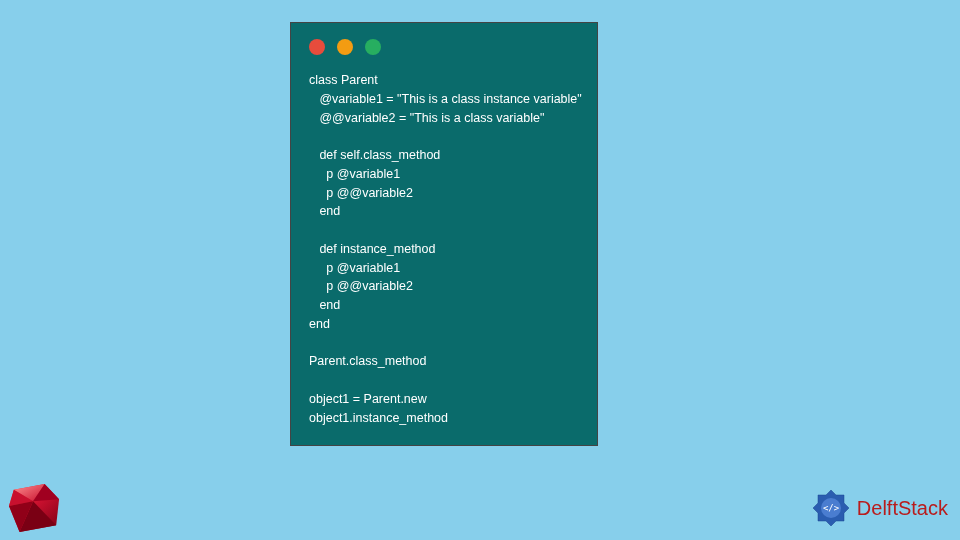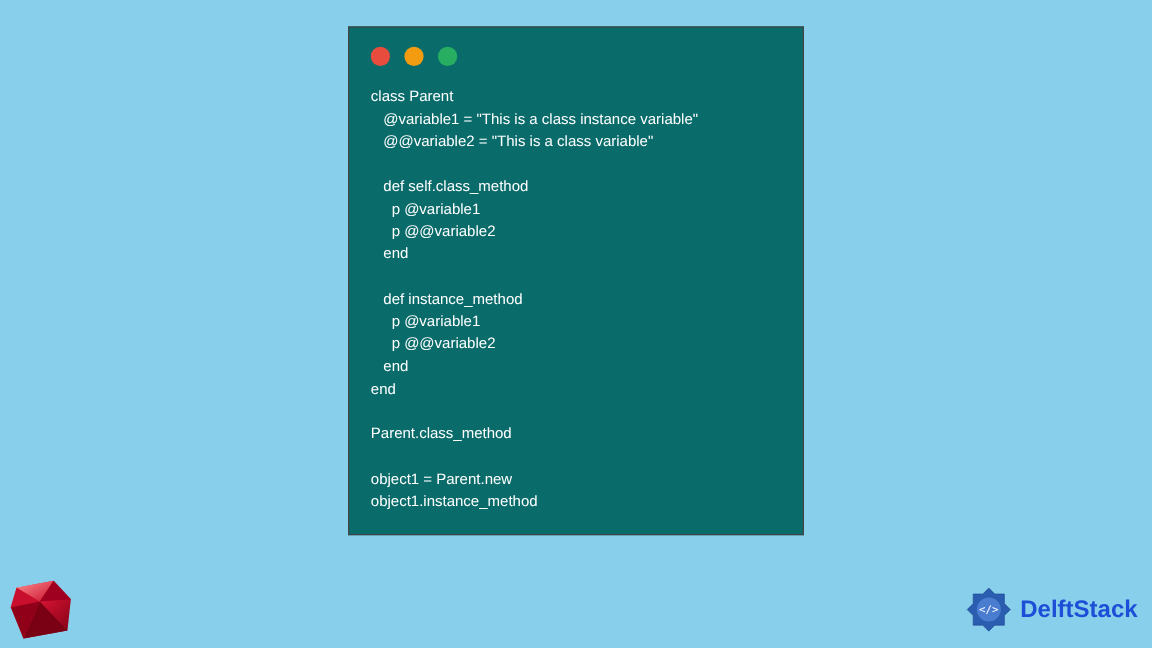--- a/index.html
+++ b/index.html
@@ -8,21 +8,21 @@
       height: 540px;
       background: #87cfeb;
       font-family: Arial, sans-serif;
       position: relative;
       overflow: hidden;
     }
     .code-window {
       position: absolute;
       left: 290px;
       top: 22px;
-      width: 380px;
+      width: 308px;
       background: #0a6b6b;
       border: 1px solid #444;
       padding: 16px 18px 18px 18px;
     }
     .window-controls {
       display: flex;
       gap: 12px;
       margin-bottom: 16px;
     }
     .dot {
@@ -53,23 +53,23 @@
       bottom: 12px;
       display: flex;
       align-items: center;
       gap: 6px;
     }
     .ds-icon {
       width: 40px;
       height: 40px;
     }
     .ds-text {
-      color: #1d4ed8;
+      color: #b91c1c;
       font-size: 20px;
-      font-weight: 700;
+      font-weight: 400;
     }
   </style>
 </head>
 <body>
 
 <div class="code-window">
   <div class="window-controls">
     <div class="dot dot-red"></div>
     <div class="dot dot-yellow"></div>
     <div class="dot dot-green"></div>

